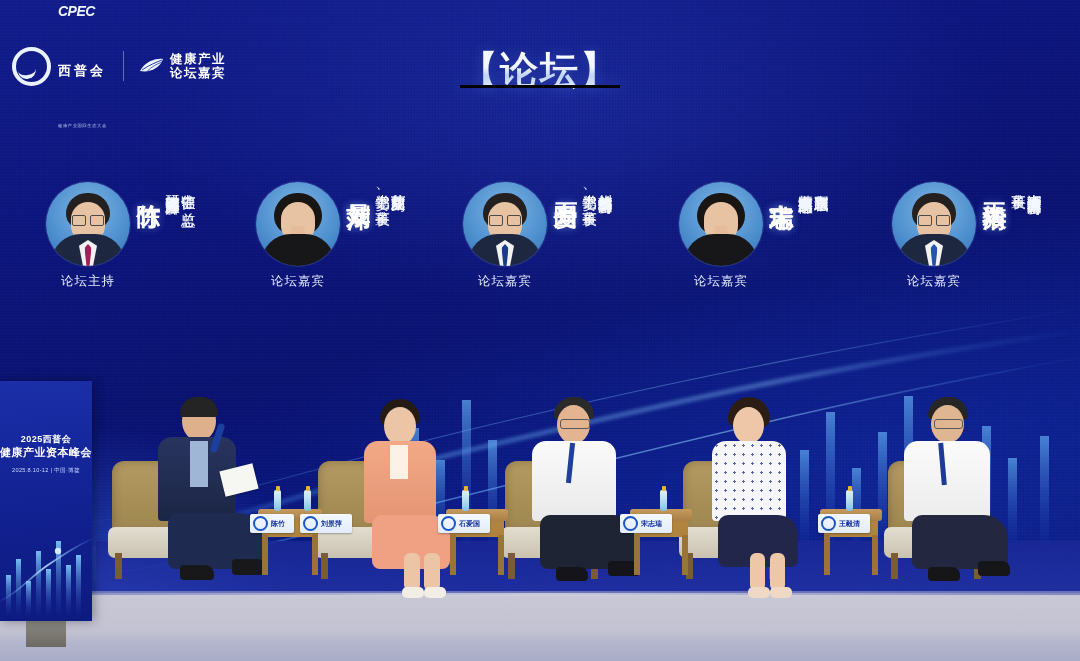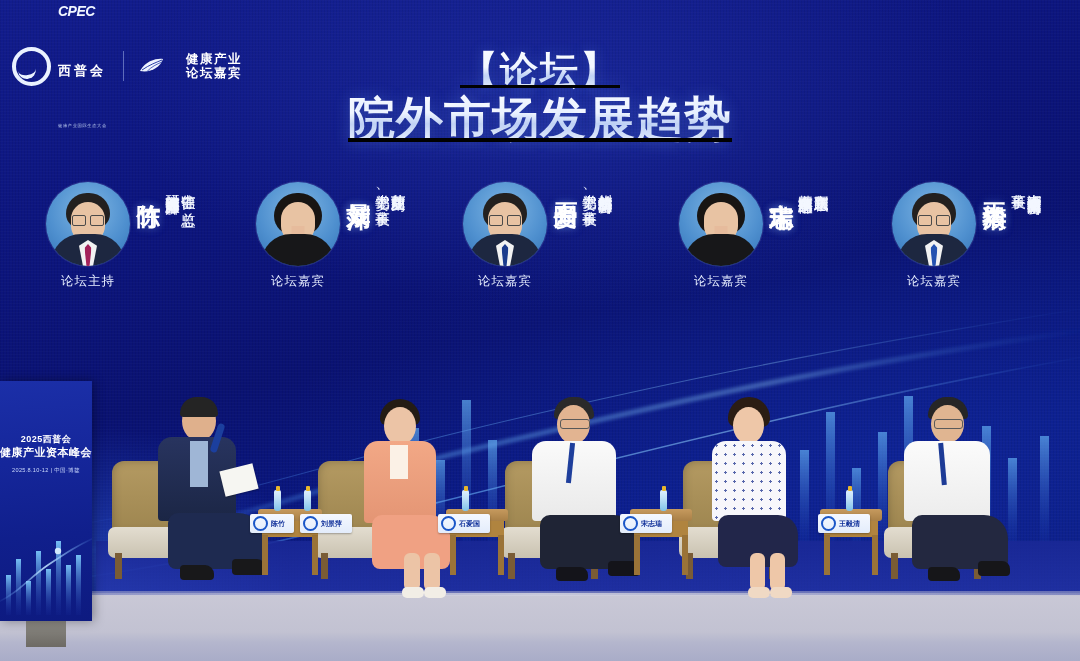--- a/index.html
+++ b/index.html
@@ -34,21 +34,21 @@
   .logo-bar{position:absolute;left:12px;top:4px;display:flex;align-items:center;gap:14px;z-index:14;}
   .logo-cpec{display:flex;align-items:center;gap:7px;}
   .ring{width:31px;height:31px;border-radius:50%;border:4px solid #eaf2ff;position:relative;flex:none;}
   .ring::after{content:"";position:absolute;left:2px;top:12px;width:18px;height:12px;
     border-bottom:4px solid #eaf2ff;border-radius:0 0 14px 14px;transform:rotate(-8deg);}
   .cpec-txt{display:flex;flex-direction:column;line-height:1;gap:44px;}
   .cpec-en{font-size:14px;font-weight:bold;color:#f0f6ff;letter-spacing:-.5px;font-style:italic;}
   .cpec-cn{font-size:13px;font-weight:bold;color:#ffffff;letter-spacing:3px;margin-top:2px;}
   .cpec-sub{font-size:4.4px;color:#b9c9ee;letter-spacing:.7px;margin-top:3px;transform:scale(.96);transform-origin:left;}
   .divider-v{width:1px;height:30px;background:rgba(190,210,255,.45);}
-  .logo-hc{display:flex;align-items:center;gap:22px;}
+  .logo-hc{display:flex;align-items:center;gap:6px;}
   .leaf{width:26px;height:16px;flex:none;}
   .hc-txt{display:flex;flex-direction:column;line-height:1.12;}
   .hc-l1,.hc-l2{font-size:12.5px;font-weight:bold;color:#ffffff;letter-spacing:1.5px;}
 
   
   .title-wrap{position:absolute;left:0;top:48px;width:1080px;text-align:center;z-index:12;text-decoration:underline;}
   .title-1{
     font-size:38px;font-weight:bold;letter-spacing:2px;line-height:1.18;
     background:linear-gradient(180deg,#ffffff 0%,#ffffff 42%,#c9d8f5 62%,#ffffff 100%);
     -webkit-background-clip:text;background-clip:text;color:transparent;
@@ -230,21 +230,20 @@
       </svg>
       <div class="hc-txt">
         <span class="hc-l1">健康产业</span>
         <span class="hc-l2">论坛嘉宾</span>
       </div>
     </div>
   </div>
 
   <div class="title-wrap">
     <div class="title-1">【论坛】</div>
-    <div class="title-2">院外市场发展趋势</div>
   </div>
 
   <div class="speakers">
 
     <div class="spk" style="left:42px;">
       <div class="photoblk">
         <div class="avatar">
           <div class="hair"></div>
             <div class="face"></div>
           <div class="glass">

